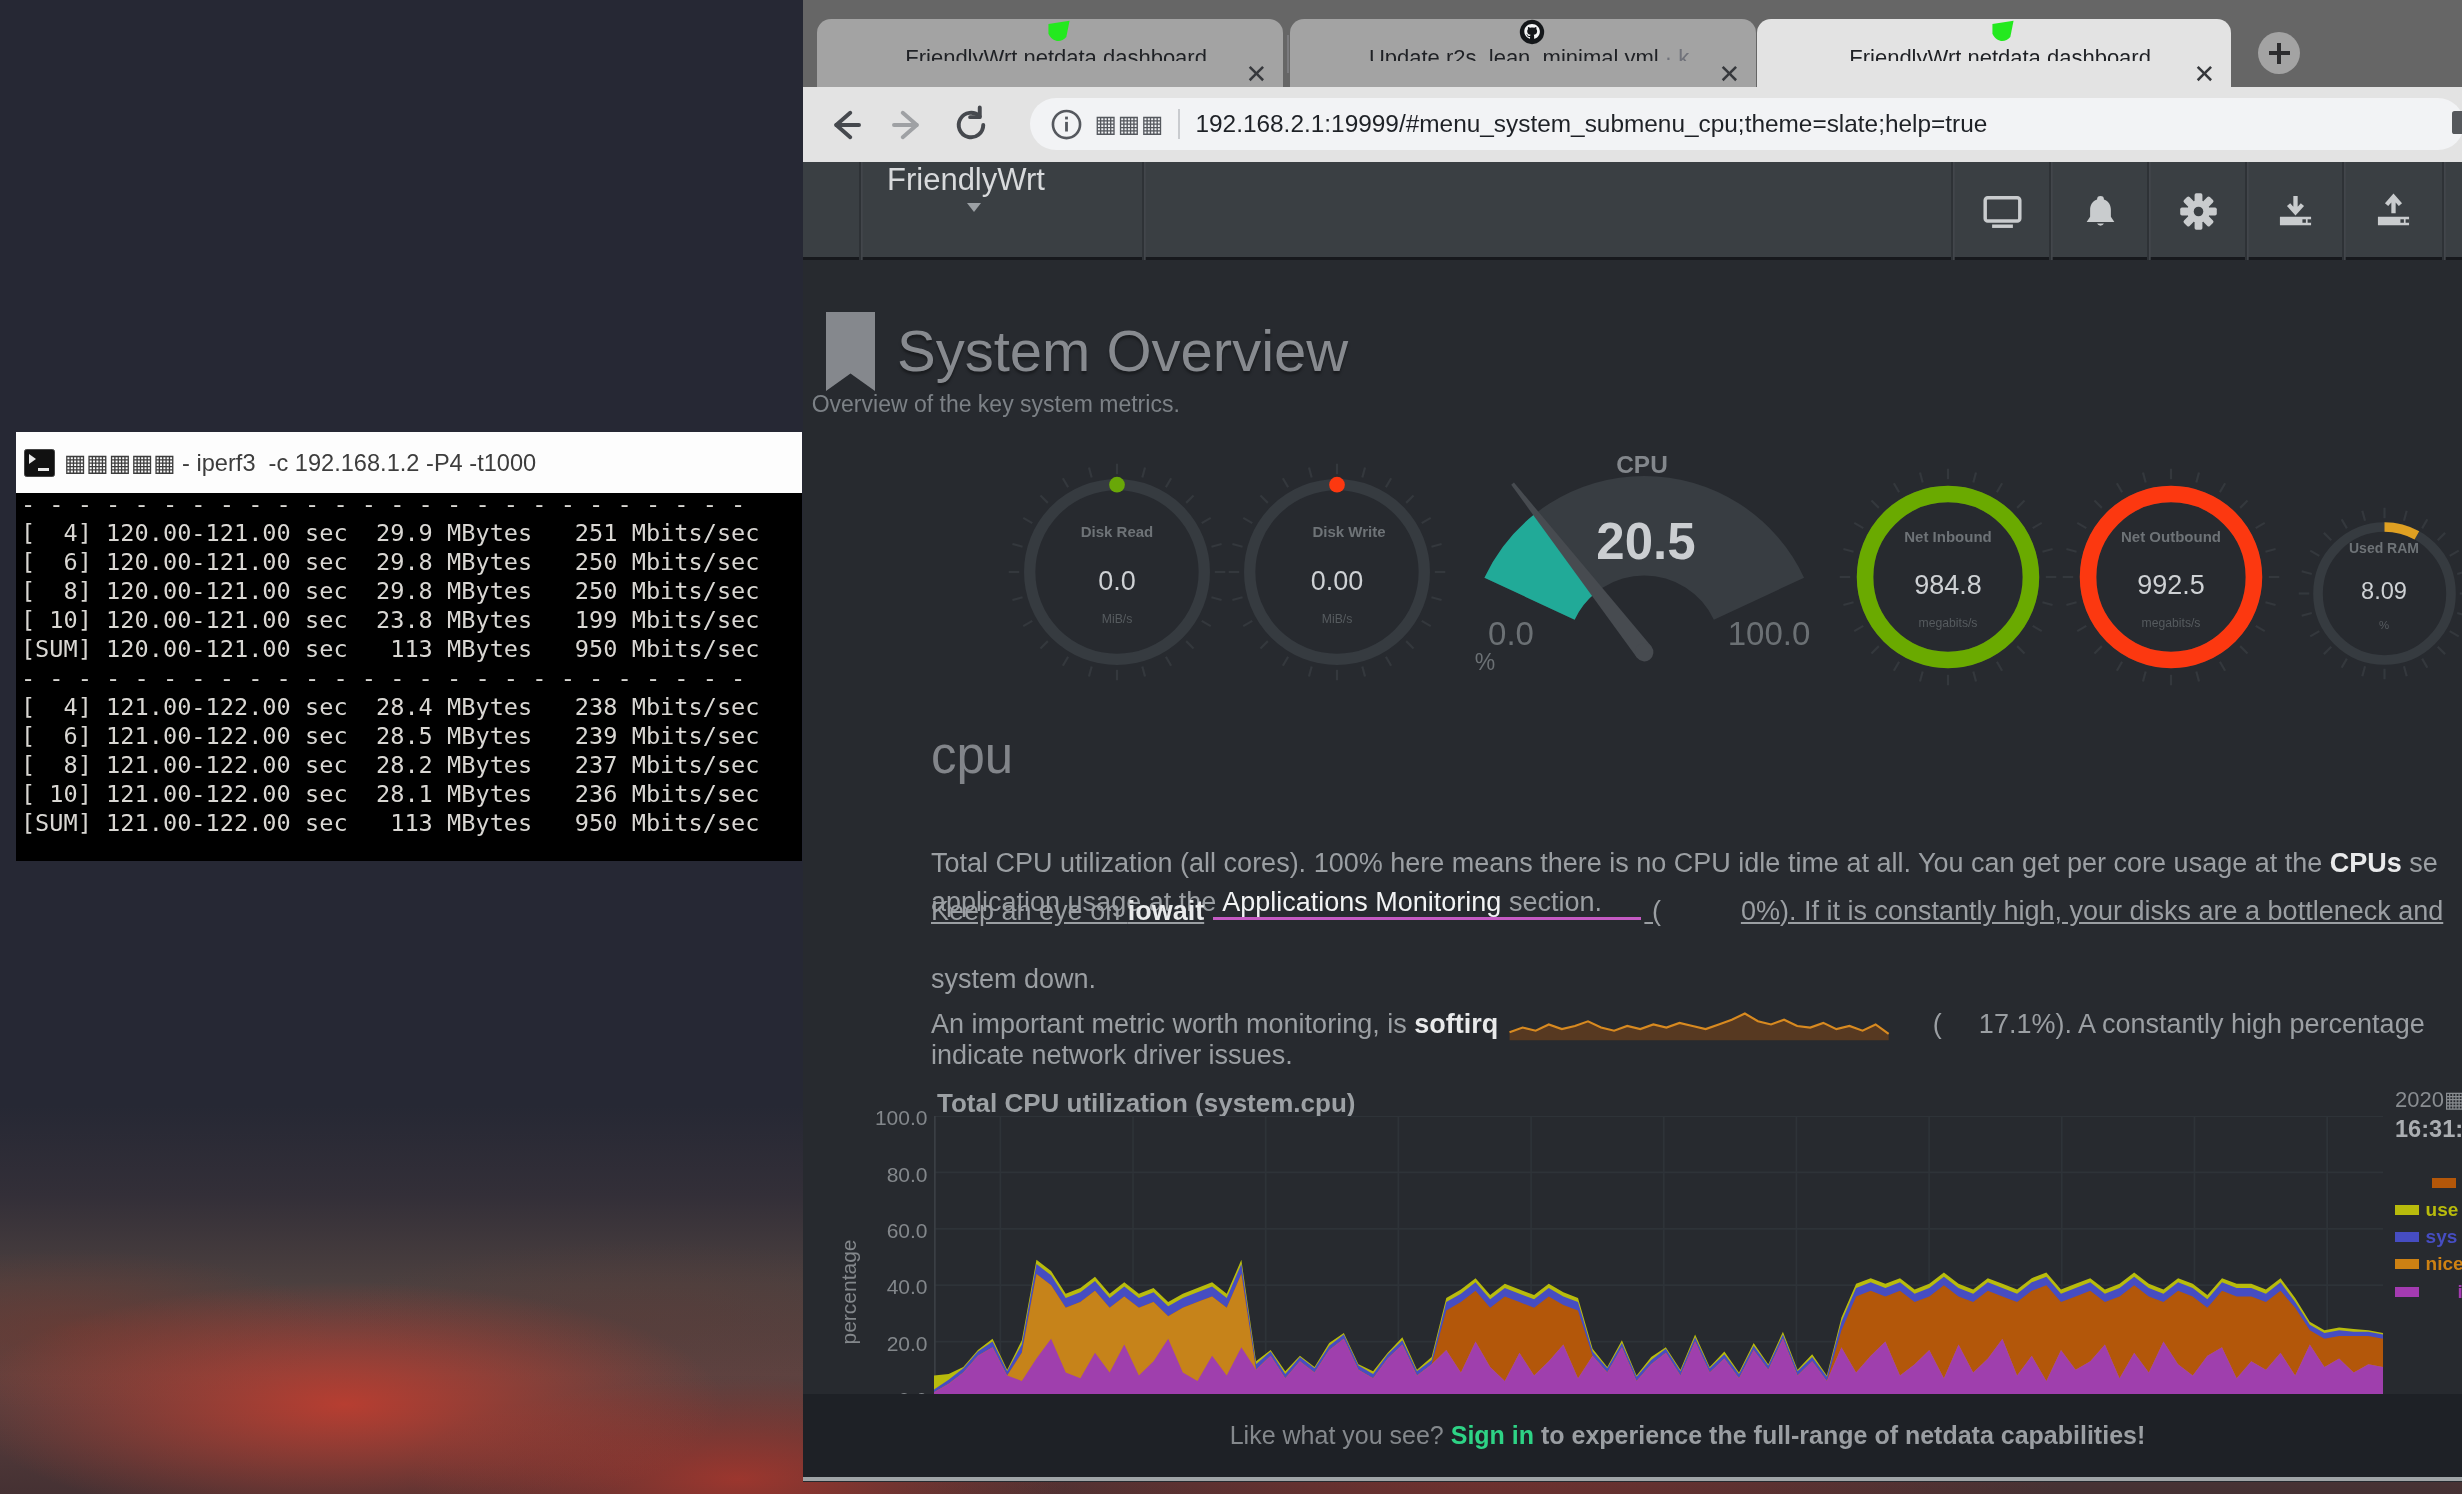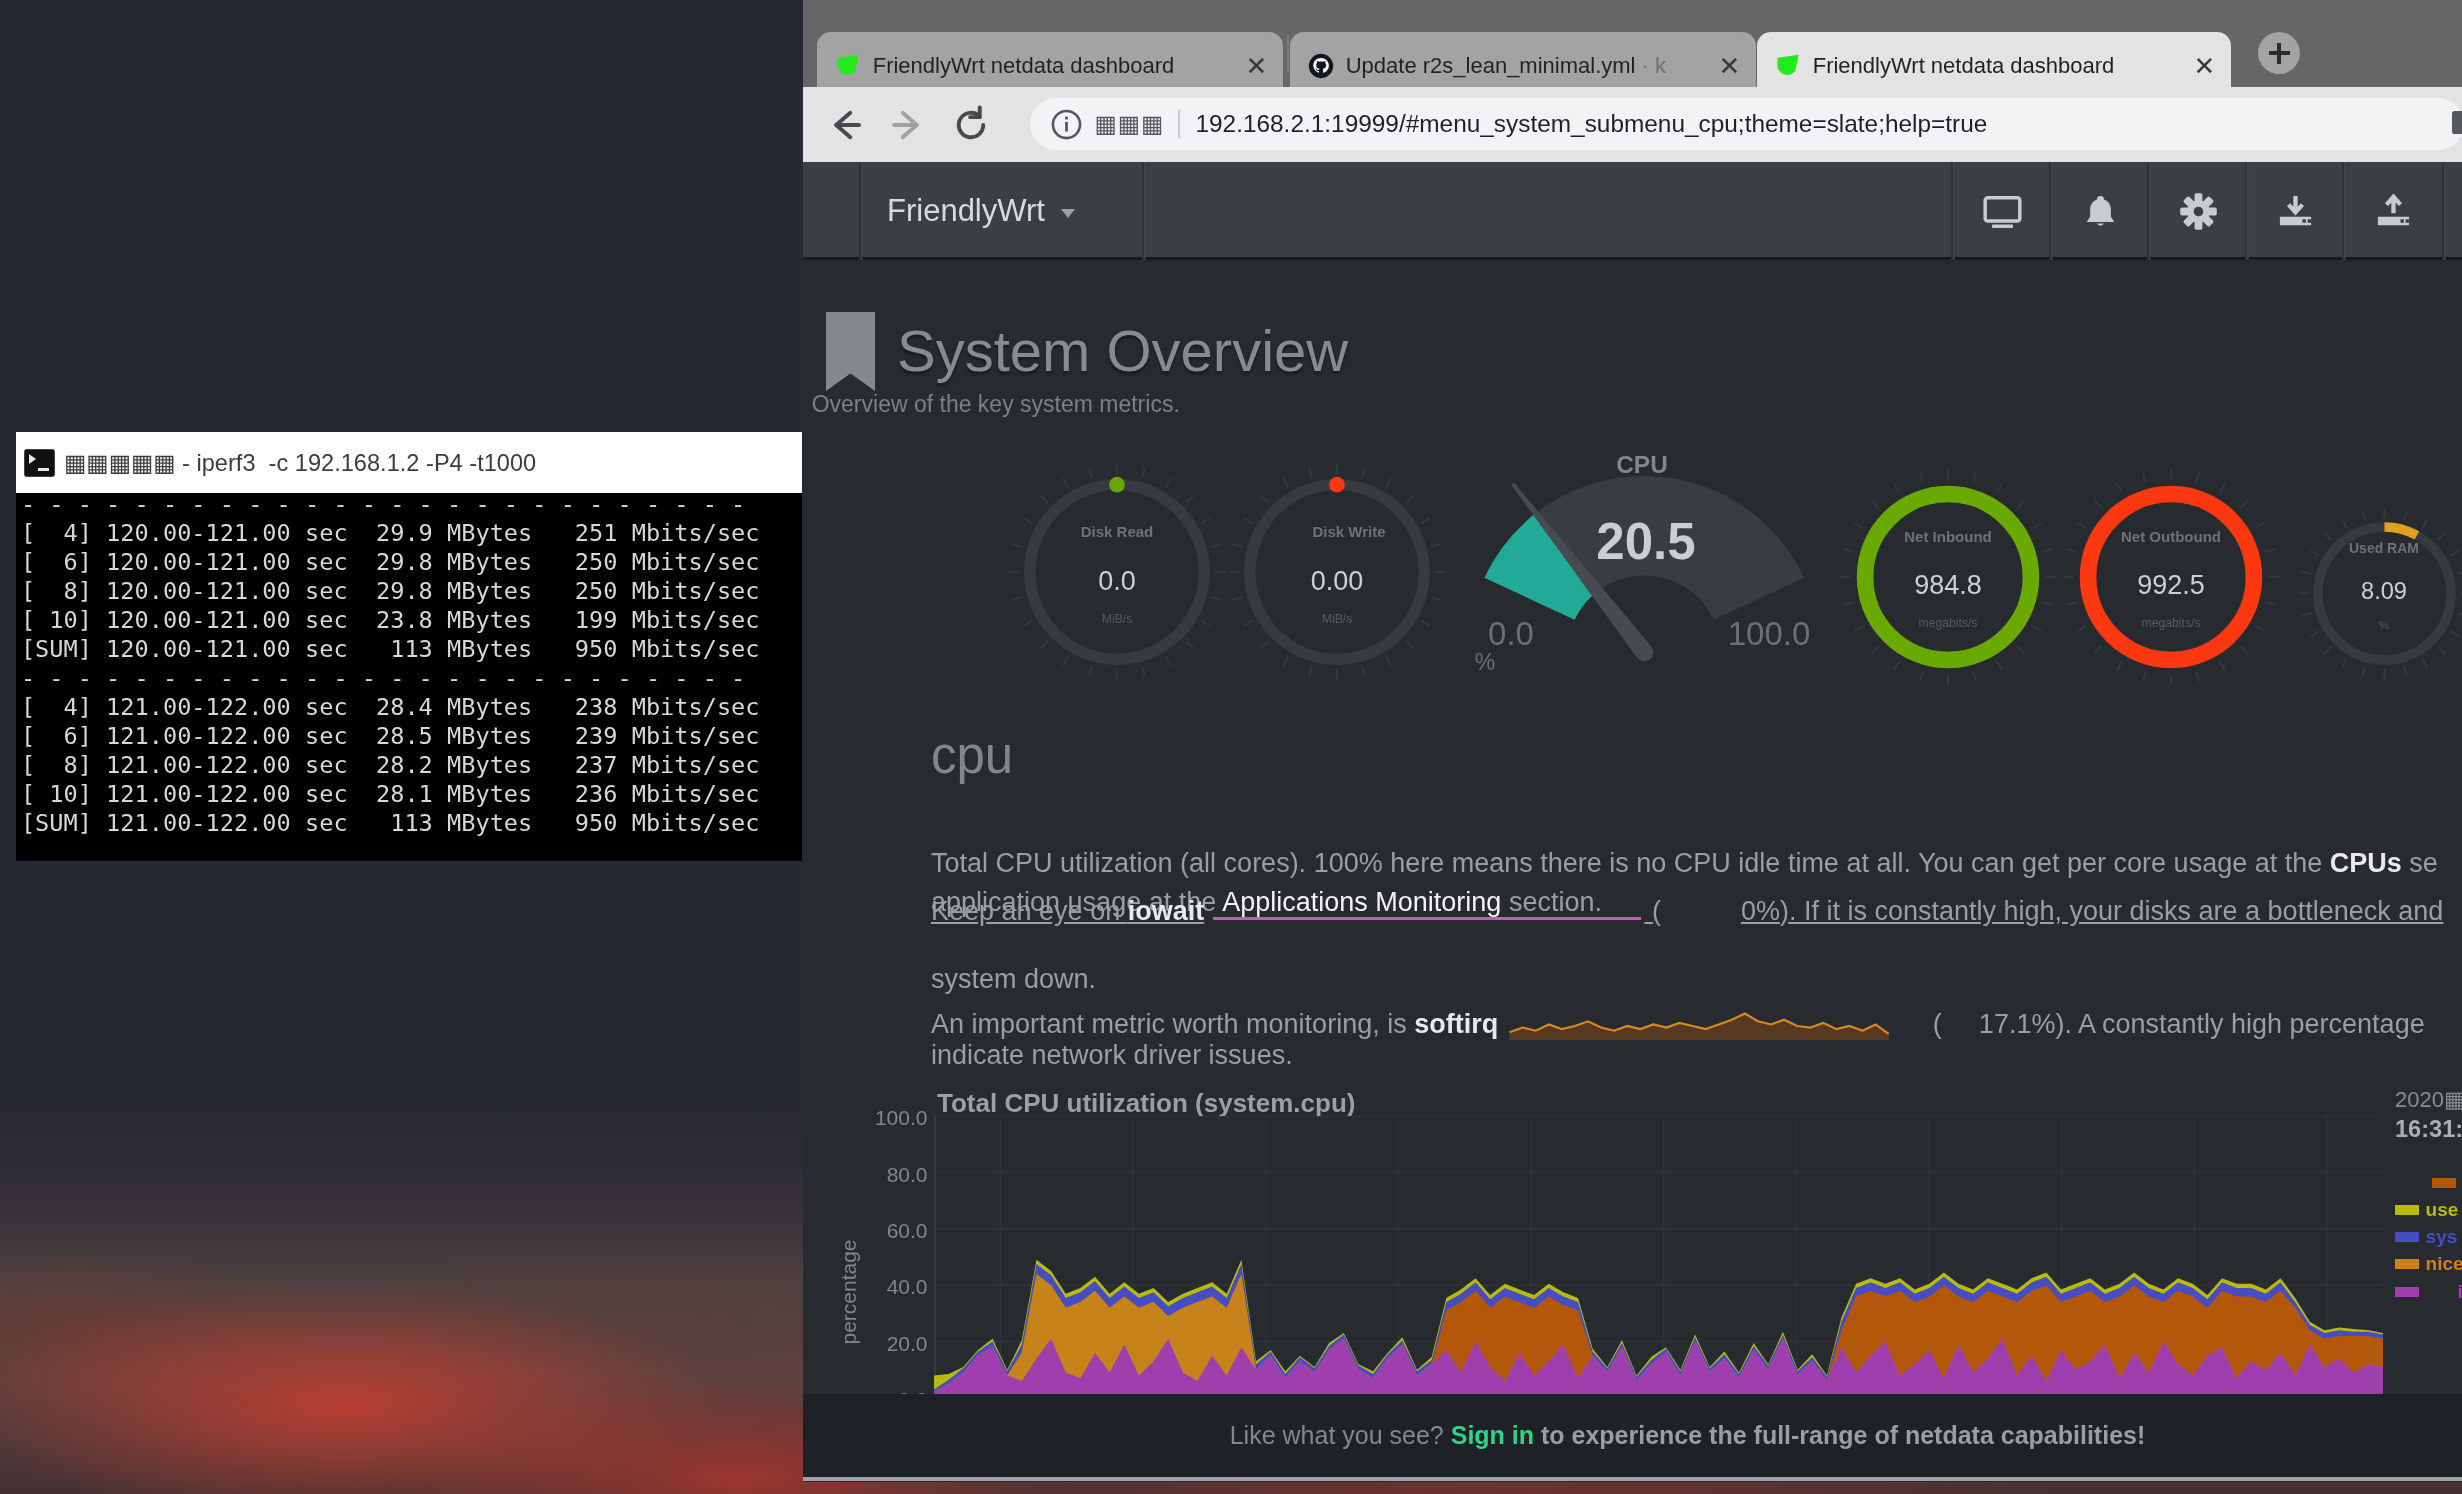--- a/index.html
+++ b/index.html
@@ -20,42 +20,42 @@
   #term-title { position:absolute; left:0; top:0; right:0; height:61px; background:#fdfdfd; display:flex; align-items:center; }
   #term-icon { width:31px; height:28px; margin-left:8.7px; background:#111; border:1.7px solid #444; border-radius:2.6px; position:relative; }
   #term-icon:before { content:""; position:absolute; left:3.5px; top:4.4px; border-left:7.9px solid #e8e8e8; border-top:5.2px solid transparent; border-bottom:5.2px solid transparent; }
   #term-icon:after { content:""; position:absolute; left:13px; bottom:4.4px; width:10.5px; height:3.5px; background:#e8e8e8; }
   #term-title-text { margin-left:8.7px; font-size:23.6px; color:#3d3d3d; white-space:pre; }
   #term-body { position:absolute; left:0; top:61px; right:0; bottom:0; background:#000; overflow:hidden; }
   #term-pre { position:absolute; left:5.2px; top:-3.5px; font-family:"DejaVu Sans Mono", monospace; font-size:23.6px; line-height:29px; color:#d9d7d3; white-space:pre; }
   
   #browser { left:803px; top:0; width:1659px; height:1482px; background:#272a2f; }
   #tabstrip { position:absolute; left:0; top:0; width:1659px; height:87px; background:#666666; }
-  .tab { position:absolute; top:32px; height:68px; border-radius:14px 14px 0 0; display:flex; align-items:center; }
+  .tab { position:absolute; top:19px; height:68px; border-radius:14px 14px 0 0; display:flex; align-items:center;flex-direction:column; }
   .tab-inactive { background:#a3a3a3; }
   .tab-active { background:#e3e3e3; }
   .tab-title { font-size:22px; color:#1f2125; white-space:nowrap; overflow:hidden; margin-left:12.2px; }
   .tab-title-dim { color:#70727a; }
   .tab-x { margin-left:auto; margin-right:15.7px; font-size:26px; color:#36383c; line-height:26px; }
   .favicon { width:26px; height:26px; margin-left:17.5px; flex:none; }
   .tab-divider { position:absolute; top:35px; width:1.7px; height:38px; background:#7b7b7e; }
   #newtab-btn { position:absolute; left:1455px; top:32px; width:42px; height:42px; border-radius:50%; background:#a3a3a3; }
   #newtab-btn:before { content:""; position:absolute; left:10.5px; top:19px; width:21px; height:3.5px; background:#2c2c2e; }
   #newtab-btn:after { content:""; position:absolute; left:19px; top:10.5px; width:3.5px; height:21px; background:#2c2c2e; }
   #toolbar { position:absolute; left:0; top:87px; width:1659px; height:75px; background:#e3e3e3; }
   .navicon { position:absolute; top:16.6px; width:42px; height:42px; }
   #omnibox { position:absolute; left:227px; top:11.4px; width:1434px; height:52px; background:#f2f3f5; border-radius:26px; display:flex; align-items:center; }
   #security-text { font-size:23.6px; color:#55585e; margin-left:10.5px; letter-spacing:0.9px; }
   #omni-divider { width:1.7px; height:30px; background:#c9cbcf; margin-left:14px; }
   #url-text { font-size:24.4px; color:#1e2126; margin-left:15.7px; white-space:nowrap; }
   
   #page { position:absolute; left:0; top:162px; width:1659px; height:1319px; background:#272a2f; overflow:hidden; }
   #navbar { position:absolute; left:0; top:0; width:1659px; height:98px; background:#3a3f43; border-bottom:3.5px solid #17191d; }
   .nav-divider { position:absolute; top:0; width:1.7px; height:98px; background:#2e3236; box-shadow:1.7px 0 0 #42464b; }
-  #brand { position:absolute; left:84px; top:0; height:98px; display:flex; align-items:center; }
+  #brand { position:absolute; left:84px; top:0; height:98px; display:flex; align-items:center;flex-direction:column; }
   #brand-text { font-size:31px; color:#d8dadc; }
   #brand-caret { width:0; height:0; border-left:7.9px solid transparent; border-right:7.9px solid transparent; border-top:9.6px solid #9ba0a4; margin-left:15.7px; margin-top:5.2px; }
   .nav-iconbtn { position:absolute; top:0; width:98px; height:98px; display:flex; align-items:center; justify-content:center; }
   
   #page-heading { position:absolute; left:94px; top:155px; font-size:58px; font-weight:500; color:#878a8f; text-shadow:0 2.6px 2.6px rgba(0,0,0,.35); }
   #bookmark-icon { position:absolute; left:23px; top:150px; width:49px; height:79px; background:#85888d; clip-path:polygon(0 0,100% 0,100% 100%,50% 78%,0 100%); }
   #page-sub { position:absolute; left:8.7px; top:229px; font-size:23px; color:#7c8186; }
   
   .gauge-label { position:absolute; font-weight:bold; color:#6e7377; text-align:center; white-space:nowrap; transform:translate(-50%,-50%); }
   .gauge-value { position:absolute; color:#ced1d4; text-align:center; white-space:nowrap; transform:translate(-50%,-50%); }

